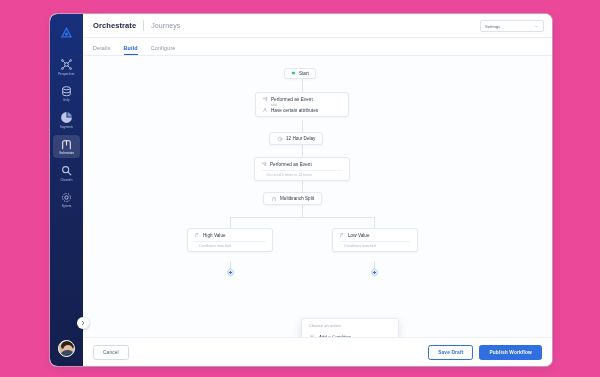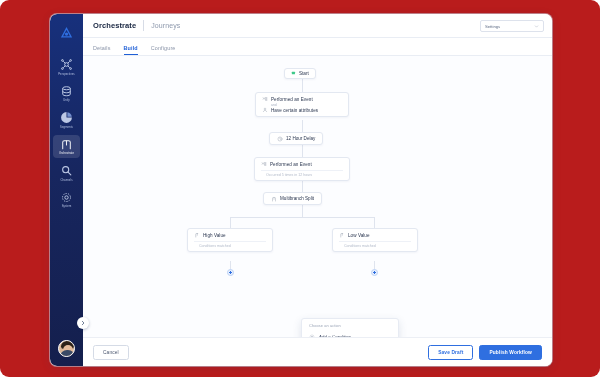--- a/index.html
+++ b/index.html
@@ -5,22 +5,21 @@
   * { box-sizing: border-box; margin: 0; padding: 0; }
   html, body {
     width: 600px; height: 377px;
     font-family: "Liberation Sans", sans-serif;
     background: #ffffff;
     overflow: hidden;
   }
   #app {
     position: relative;
     width: 600px; height: 377px;
-    background: #b91c1c;
-    border-radius: 9px;
+    background: #ec4899;
   }
 
   
   .window {
     position: absolute;
     left: 50px; top: 14px;
     width: 502px; height: 352px;
     background: #ffffff;
     border-radius: 7px;
     box-shadow: 0 2px 10px rgba(40,60,110,.16), 0 0 0 1px rgba(210,218,232,.55);

